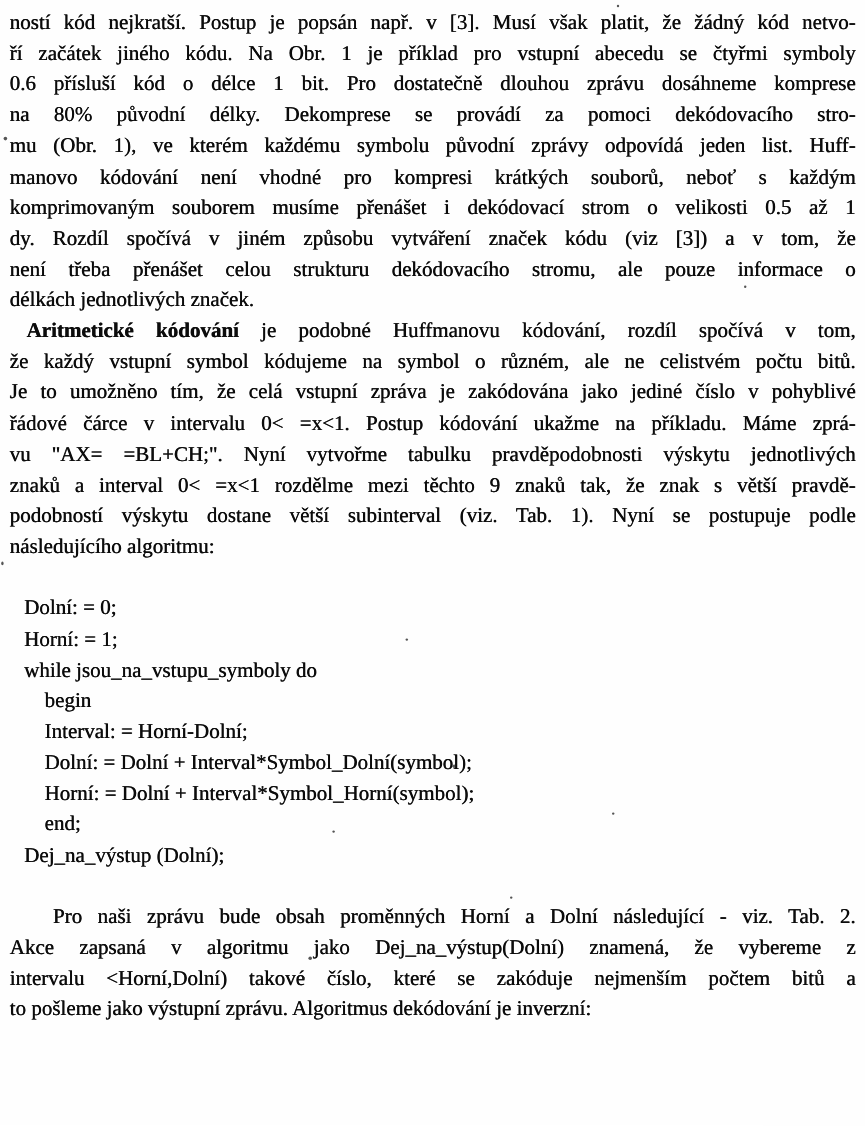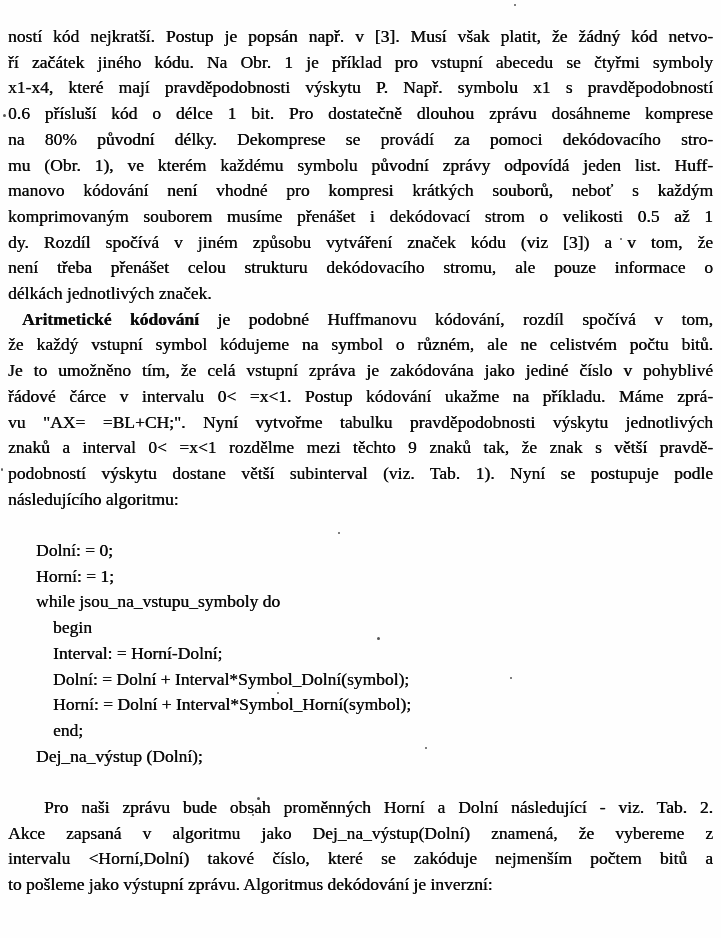--- a/index.html
+++ b/index.html
@@ -5,41 +5,41 @@
   html, body {
     margin: 0;
     padding: 0;
     background: #ffffff;
   }
   .page {
     position: relative;
     width: 721px;
     height: 938px;
     box-sizing: border-box;
-    padding: 24px 8px 0 8px;
+    padding: 6px 8px 0 8px;
     background: #fefefe;
     font-family: "Liberation Serif", "DejaVu Serif", serif;
     font-size: 17.5px;
     line-height: 25.7px;
     color: #0c0c0c;
     text-shadow: 0.35px 0 0 currentColor; 
     overflow: hidden;
   }
   .ln {
     text-align: justify;
     text-align-last: justify;
   }
   .end {
     text-align-last: left;
   }
   .sp { height: 25.7px; }
   .ind-lg { text-indent: 42px; }
   .ind-sm { text-indent: 14px; }
   .ind-p4 { text-indent: 36px; }
-  .alg { margin-left: 28px; }
+  .alg { margin-left: 12px; }
   .alg .ln {
     text-align: left;
     text-align-last: left;
   }
   .alg-ind { padding-left: 17px; }
   b { font-weight: bold; }
   .speck {
     position: absolute;
     background: #1c1c1c;
     border-radius: 50%;
@@ -47,21 +47,20 @@
   }
 </style>
 </head>
 <body>
 
 <div class="page">
 
   <section>
     <div class="ln">ností kód nejkratší. Postup je popsán např. v [3]. Musí však platit, že žádný kód netvo-</div>
     <div class="ln">ří začátek jiného kódu. Na Obr. 1 je příklad pro vstupní abecedu se čtyřmi symboly</div>
-    <div class="ln">x1-x4, které mají pravděpodobnosti výskytu P. Např. symbolu x1 s pravděpodobností</div>
     <div class="ln">0.6 přísluší kód o délce 1 bit. Pro dostatečně dlouhou zprávu dosáhneme komprese</div>
     <div class="ln">na 80% původní délky. Dekomprese se provádí za pomoci dekódovacího stro-</div>
     <div class="ln">mu (Obr. 1), ve kterém každému symbolu původní zprávy odpovídá jeden list. Huff-</div>
     <div class="ln">manovo kódování není vhodné pro kompresi krátkých souborů, neboť s každým</div>
     <div class="ln">komprimovaným souborem musíme přenášet i dekódovací strom o velikosti 0.5 až 1</div>
   </section>
 
   <section>
     <div class="ln">dy. Rozdíl spočívá v jiném způsobu vytváření značek kódu (viz [3]) a v tom, že</div>
     <div class="ln">není třeba přenášet celou strukturu dekódovacího stromu, ale pouze informace o</div>

